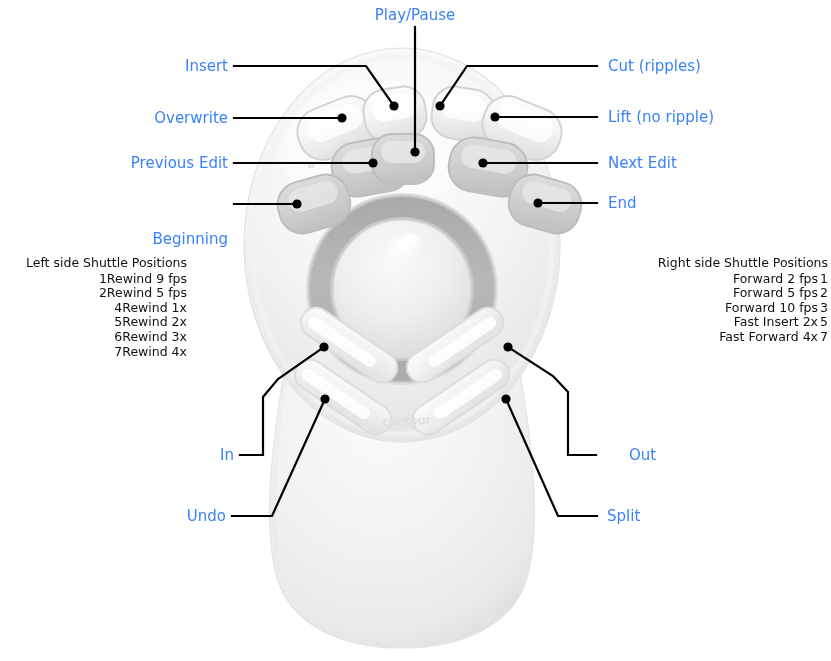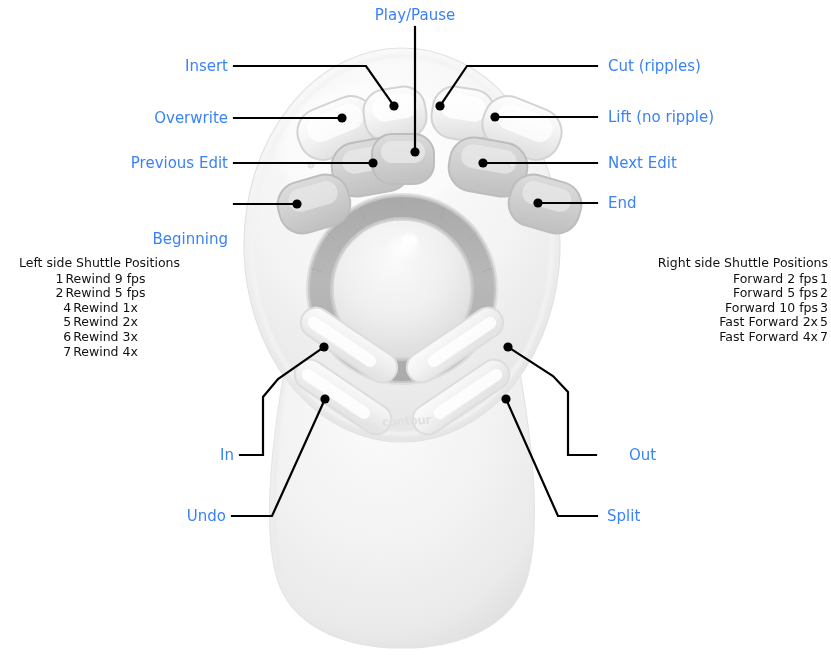--- a/index.html
+++ b/index.html
@@ -40,21 +40,21 @@
 
   .shuttle-list {
     position: absolute;
     font-size: 12.5px;
     color: #111111;
     line-height: 14.6px;
     white-space: nowrap;
   }
   .shuttle-title { margin-bottom: 1px; }
   .shuttle-row { display: block; }
-  #shuttle-left  { left: 19px;  top: 256px; text-align: center; }
+  #shuttle-left  { left: 26px;  top: 256px; text-align: right; }
   #shuttle-left .shuttle-title { padding-left: 0; }
   #shuttle-right { right: 3px;  top: 256px; text-align: right; margin-left: 32px; }
 
   .row-num { display: inline-block; }
   #shuttle-left .row-num { width: 12px; }
   #shuttle-right .row-num { width: 10px; text-align: right; }
 
   .brandmark {
     position: absolute;
     left: 382px;
@@ -321,18 +321,18 @@
         <div class="shuttle-row"><span class="row-num">7</span><span>Rewind 4x</span></div>
       </div>
   </div>
 
   <div class="shuttle-list" id="shuttle-right">
     <div class="shuttle-title">Right side Shuttle Positions</div>
     <div id="shuttle-right-rows">
         <div class="shuttle-row"><span>Forward 2 fps</span><span class="row-num"> 1</span></div>
         <div class="shuttle-row"><span>Forward 5 fps</span><span class="row-num"> 2</span></div>
         <div class="shuttle-row"><span>Forward 10 fps</span><span class="row-num"> 3</span></div>
-        <div class="shuttle-row"><span>Fast Forward 2x</span><span class="row-num"> 5</span></div>
+        <div class="shuttle-row"><span>Fast Insert 2x</span><span class="row-num"> 5</span></div>
         <div class="shuttle-row"><span>Fast Forward 4x</span><span class="row-num"> 7</span></div>
       </div>
   </div>
 
 </div>
 
 </body></html>

